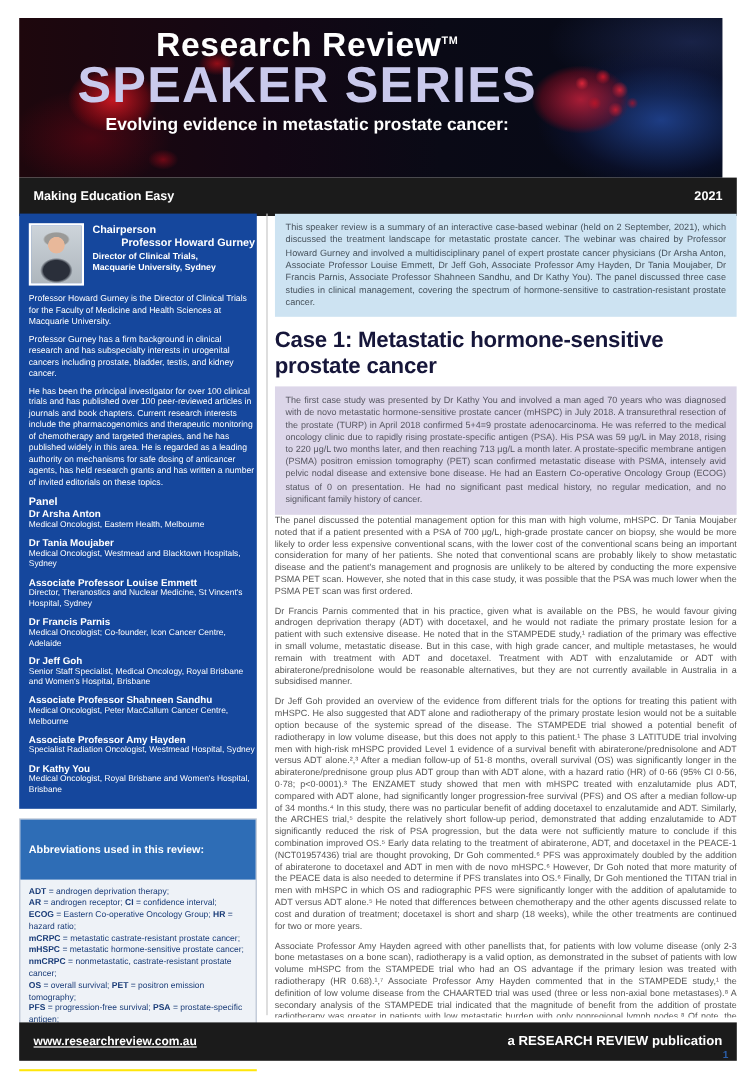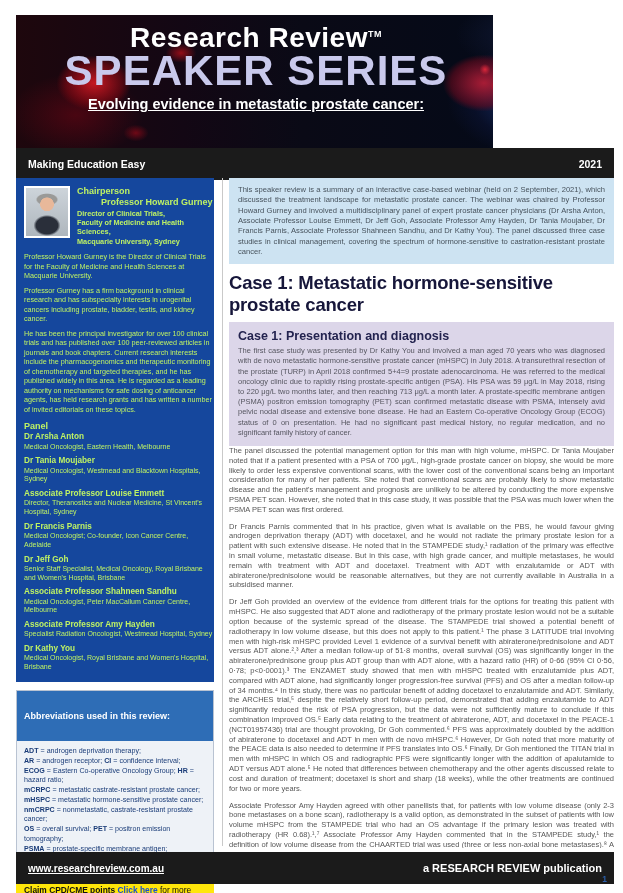--- a/index.html
+++ b/index.html
@@ -1,34 +1,34 @@
 <!DOCTYPE html>
 <html><head>
 <meta charset="utf-8">
 <style>
   html,body{margin:0;padding:0;}
   body{width:623px;height:893px;background:#ffffff;font-family:"Liberation Sans",sans-serif;-webkit-font-smoothing:antialiased;}
   .page{position:relative;width:623px;height:893px;overflow:hidden;background:#fff;}
 
   
-  .banner{position:absolute;left:16px;top:15px;width:477px;height:133px;overflow:hidden;
+  .banner{position:absolute;left:16px;top:15px;width:586px;height:133px;overflow:hidden;
     background:
       radial-gradient(ellipse 52px 38px at 78px 68px, rgba(215,25,35,.9), rgba(130,8,18,.55) 55%, transparent 72%),
       radial-gradient(ellipse 22px 14px at 165px 38px, rgba(190,15,25,.75), transparent 70%),
       radial-gradient(ellipse 18px 12px at 120px 118px, rgba(170,10,25,.6), transparent 70%),
       radial-gradient(ellipse 90px 55px at 60px 100px, rgba(120,5,20,.5), transparent 75%),
       radial-gradient(ellipse 55px 38px at 468px 68px, rgba(195,30,55,.85), rgba(120,10,30,.5) 60%, transparent 75%),
       radial-gradient(ellipse 130px 75px at 535px 85px, rgba(45,95,205,.6), rgba(15,25,70,.35) 60%, transparent 80%),
       radial-gradient(ellipse 160px 60px at 560px 20px, rgba(60,80,160,.35), transparent 75%),
       linear-gradient(90deg,#1e070d 0%,#130714 35%,#0a0a16 60%,#050a18 100%);}
   .banner-text{position:absolute;left:0;top:8px;width:480px;text-align:center;color:#fff;}
   .brand{font-size:28px;font-weight:bold;letter-spacing:.5px;line-height:1.05;}
   .brand sup{font-size:9px;vertical-align:super;}
   .series{font-size:42px;font-weight:bold;color:#c9c9ec;letter-spacing:1px;line-height:1.0;margin-top:-2px;}
-  .tagline{font-size:14.5px;font-weight:bold;line-height:1.3;margin-top:3px;text-decoration:underline;}
+  .tagline{font-size:14.5px;font-weight:bold;line-height:1.3;margin-top:3px;}
   .tumor{position:absolute;left:455px;top:38px;width:70px;height:55px;
     background:
       radial-gradient(circle 8px at 20% 30%, rgba(225,40,60,.95), transparent 70%),
       radial-gradient(circle 9px at 45% 20%, rgba(200,25,45,.95), transparent 70%),
       radial-gradient(circle 10px at 65% 40%, rgba(215,35,55,.9), transparent 70%),
       radial-gradient(circle 8px at 35% 60%, rgba(185,20,40,.9), transparent 70%),
       radial-gradient(circle 9px at 60% 70%, rgba(205,30,50,.85), transparent 70%),
       radial-gradient(circle 7px at 80% 60%, rgba(170,20,45,.8), transparent 70%);
     filter:blur(.4px);}
 
@@ -37,21 +37,21 @@
   .strip.top{top:148px;font-size:10.5px;font-weight:bold;}
   .strip.bottom{top:852px;}
   .strip .site{font-size:10px;font-weight:bold;color:#fff;text-decoration:underline;}
   .strip .pub{font-size:11px;font-weight:bold;}
 
   .divider{position:absolute;left:222px;top:178px;width:1px;height:668px;background:#c9c9c9;}
   .pagenum{position:absolute;right:16px;top:874px;font-size:8.5px;font-weight:bold;color:#2b5ea9;}
 
   
   .sidebar{position:absolute;left:16px;top:178px;width:198px;}
-  .blue-card{background:#15479d;color:#bef264;padding:8px 1px 10px 8px;box-sizing:border-box;}
+  .blue-card{background:#15479d;color:#ffffff;padding:8px 1px 10px 8px;box-sizing:border-box;}
   .chair-head{display:flex;gap:7px;margin-bottom:6px;}
   .photo{width:46px;height:52px;flex:0 0 46px;border:2px solid #fff;box-sizing:border-box;
     background:
       radial-gradient(circle 11px at 50% 34%, #e8b89a 60%, transparent 65%),
       radial-gradient(ellipse 16px 9px at 50% 24%, #9a9a98 60%, transparent 70%),
       radial-gradient(ellipse 18px 14px at 50% 78%, #2a2f3a 60%, transparent 75%),
       linear-gradient(180deg,#cdd4da,#aeb6bd);}
   .chair-label{font-size:9px;font-weight:bold;line-height:1.25;}
   .chair-name{font-size:9px;font-weight:bold;line-height:1.25;margin-left:24px;}
   .chair-role{font-size:7.3px;font-weight:bold;line-height:1.3;display:block;}
@@ -104,21 +104,20 @@
   <div class="divider"></div>
 
   <div class="sidebar">
     <div class="blue-card">
       <div class="chair-head">
         <div class="photo"></div>
         <div>
           <div class="chair-label">Chairperson</div>
           <div class="chair-name">Professor Howard Gurney</div>
           <span class="chair-role">Director of Clinical Trials,</span>
-          <span class="chair-role">Faculty of Medicine and Health Sciences,</span>
           <span class="chair-role">Macquarie University, Sydney</span>
         </div>
       </div>
       <div class="bio">
         <p>Professor Howard Gurney is the Director of Clinical Trials for the Faculty of Medicine and Health Sciences at Macquarie University.</p>
         <p>Professor Gurney has a firm background in clinical research and has subspecialty interests in urogenital cancers including prostate, bladder, testis, and kidney cancer.</p>
         <p>He has been the principal investigator for over 100 clinical trials and has published over 100 peer-reviewed articles in journals and book chapters. Current research interests include the pharmacogenomics and therapeutic monitoring of chemotherapy and targeted therapies, and he has published widely in this area. He is regarded as a leading authority on mechanisms for safe dosing of anticancer agents, has held research grants and has written a number of invited editorials on these topics.</p>
       </div>
       <div class="panel-label">Panel</div>
       <div class="member">
@@ -158,39 +157,39 @@
     <div class="abbr-box">
       <div class="abbr-title">Abbreviations used in this review:</div>
       <div class="abbr-body" id="abbr-lines">
           <div><span class="abbr-term">ADT</span><span> = androgen deprivation therapy;</span></div>
           <div><span class="abbr-term">AR</span><span> = androgen receptor; </span><span class="abbr-term">CI</span><span> = confidence interval;</span></div>
           <div><span class="abbr-term">ECOG</span><span> = Eastern Co-operative Oncology Group; </span><span class="abbr-term">HR</span><span> = hazard ratio;</span></div>
           <div><span class="abbr-term">mCRPC</span><span> = metastatic castrate-resistant prostate cancer;</span></div>
           <div><span class="abbr-term">mHSPC</span><span> = metastatic hormone-sensitive prostate cancer;</span></div>
           <div><span class="abbr-term">nmCRPC</span><span> = nonmetastatic, castrate-resistant prostate cancer;</span></div>
           <div><span class="abbr-term">OS</span><span> = overall survival; </span><span class="abbr-term">PET</span><span> = positron emission tomography;</span></div>
+          <div><span class="abbr-term">PFS</span><span> = progression-free survival; </span><span class="abbr-term">PSA</span><span> = prostate-specific antigen;</span></div>
           <div><span class="abbr-term">PSMA</span><span> = prostate-specific membrane antigen;</span></div>
           <div><span class="abbr-term">TURP</span><span> = transurethral resection of the prostate.</span></div>
         </div>
     </div>
 
     <div class="cpd-box">
       <span>Claim CPD/CME points</span>
       <a>Click here</a><span class="cpd-rest"> for more info.</span>
     </div>
 
   </div>
 
   <div class="content">
     <div class="intro-box">This speaker review is a summary of an interactive case-based webinar (held on 2 September, 2021), which discussed the treatment landscape for metastatic prostate cancer. The webinar was chaired by Professor Howard Gurney and involved a multidisciplinary panel of expert prostate cancer physicians (Dr Arsha Anton, Associate Professor Louise Emmett, Dr Jeff Goh, Associate Professor Amy Hayden, Dr Tania Moujaber, Dr Francis Parnis, Associate Professor Shahneen Sandhu, and Dr Kathy You). The panel discussed three case studies in clinical management, covering the spectrum of hormone-sensitive to castration-resistant prostate cancer.</div>
 
     <div class="case-title">Case 1: Metastatic hormone-sensitive prostate cancer</div>
 
     <div class="case-box">
-      <h3>Case 1: Presentation and diagnosis</h3>
       <p>The first case study was presented by Dr Kathy You and involved a man aged 70 years who was diagnosed with de novo metastatic hormone-sensitive prostate cancer (mHSPC) in July 2018.  A transurethral resection of the prostate (TURP) in April 2018 confirmed 5+4=9 prostate adenocarcinoma. He was referred to the medical oncology clinic due to rapidly rising prostate-specific antigen (PSA). His PSA was 59 μg/L in May 2018, rising to 220 μg/L two months later, and then reaching 713 μg/L a month later.  A prostate-specific membrane antigen (PSMA) positron emission tomography (PET) scan confirmed metastatic disease with PSMA, intensely avid pelvic nodal disease and extensive bone disease. He had an Eastern Co-operative Oncology Group (ECOG) status of 0 on presentation. He had no significant past medical history, no regular medication, and no significant family history of cancer.</p>
     </div>
 
     <div class="pd">
       <p>The panel discussed the potential management option for this man with high volume, mHSPC. Dr Tania Moujaber noted that if a patient presented with a PSA of 700 μg/L, high-grade prostate cancer on biopsy, she would be more likely to order less expensive conventional scans, with the lower cost of the conventional scans being an important consideration for many of her patients. She noted that conventional scans are probably likely to show metastatic disease and the patient's management and prognosis are unlikely to be altered by conducting the more expensive PSMA PET scan. However, she noted that in this case study, it was possible that the PSA was much lower when the PSMA PET scan was first ordered.</p>
       <p>Dr Francis Parnis commented that in his practice, given what is available on the PBS, he would favour giving androgen deprivation therapy (ADT) with docetaxel, and he would not radiate the primary prostate lesion for a patient with such extensive disease. He noted that in the STAMPEDE study,¹ radiation of the primary was effective in small volume, metastatic disease. But in this case, with high grade cancer, and multiple metastases, he would remain with treatment with ADT and docetaxel. Treatment with ADT with enzalutamide or ADT with abiraterone/prednisolone would be reasonable alternatives, but they are not currently available in Australia in a subsidised manner.</p>
       <p>Dr Jeff Goh provided an overview of the evidence from different trials for the options for treating this patient with mHSPC. He also suggested that ADT alone and radiotherapy of the primary prostate lesion would not be a suitable option because of the systemic spread of the disease. The STAMPEDE trial showed a potential benefit of radiotherapy in low volume disease, but this does not apply to this patient.¹ The phase 3 LATITUDE trial involving men with high-risk mHSPC provided Level 1 evidence of a survival benefit with abiraterone/prednisolone and ADT versus ADT alone.²,³ After a median follow-up of 51·8 months, overall survival (OS) was significantly longer in the abiraterone/prednisone group plus ADT group than with ADT alone, with a hazard ratio (HR) of 0·66 (95% CI 0·56, 0·78; p&lt;0·0001).³ The ENZAMET study showed that men with mHSPC treated with enzalutamide plus ADT, compared with ADT alone, had significantly longer progression-free survival (PFS) and OS after a median follow-up of 34 months.⁴ In this study, there was no particular benefit of adding docetaxel to enzalutamide and ADT. Similarly, the ARCHES trial,⁵ despite the relatively short follow-up period, demonstrated that adding enzalutamide to ADT significantly reduced the risk of PSA progression, but the data were not sufficiently mature to conclude if this combination improved OS.⁵ Early data relating to the treatment of abiraterone, ADT, and docetaxel in the PEACE-1 (NCT01957436) trial are thought provoking, Dr Goh commented.⁶ PFS was approximately doubled by the addition of abiraterone to docetaxel and ADT in men with de novo mHSPC.⁶ However, Dr Goh noted that more maturity of the PEACE data is also needed to determine if PFS translates into OS.⁶ Finally, Dr Goh mentioned the TITAN trial in men with mHSPC in which OS and radiographic PFS were significantly longer with the addition of apalutamide to ADT versus ADT alone.⁵ He noted that differences between chemotherapy and the other agents discussed relate to cost and duration of treatment; docetaxel is short and sharp (18 weeks), while the other treatments are continued for two or more years.</p>
       <p>Associate Professor Amy Hayden agreed with other panellists that, for patients with low volume disease (only 2-3 bone metastases on a bone scan), radiotherapy is a valid option, as demonstrated in the subset of patients with low volume mHSPC from the STAMPEDE trial who had an OS advantage if the primary lesion was treated with radiotherapy (HR 0.68).¹,⁷ Associate Professor Amy Hayden commented that in the STAMPEDE study,¹ the definition of low volume disease from the CHAARTED trial was used (three or less non-axial bone metastases).⁸ A secondary analysis of the STAMPEDE trial indicated that the magnitude of benefit from the addition of prostate radiotherapy was greater in patients with low metastatic burden with only nonregional lymph nodes.⁸ Of note, the staging for STAMPEDE was done on conventional imaging, with whole body bone scan and either CT or MRI for the pelvis. When patients have had a PSMA PET scan, the volume of disease might be higher than if conventional imaging had occurred. Associate Professor Amy Hayden stated that in her practice she still offered local radiotherapy to patients with mHSPC if they meet the definition of low volume disease on conventional imaging.</p>
     </div>
   </div>

